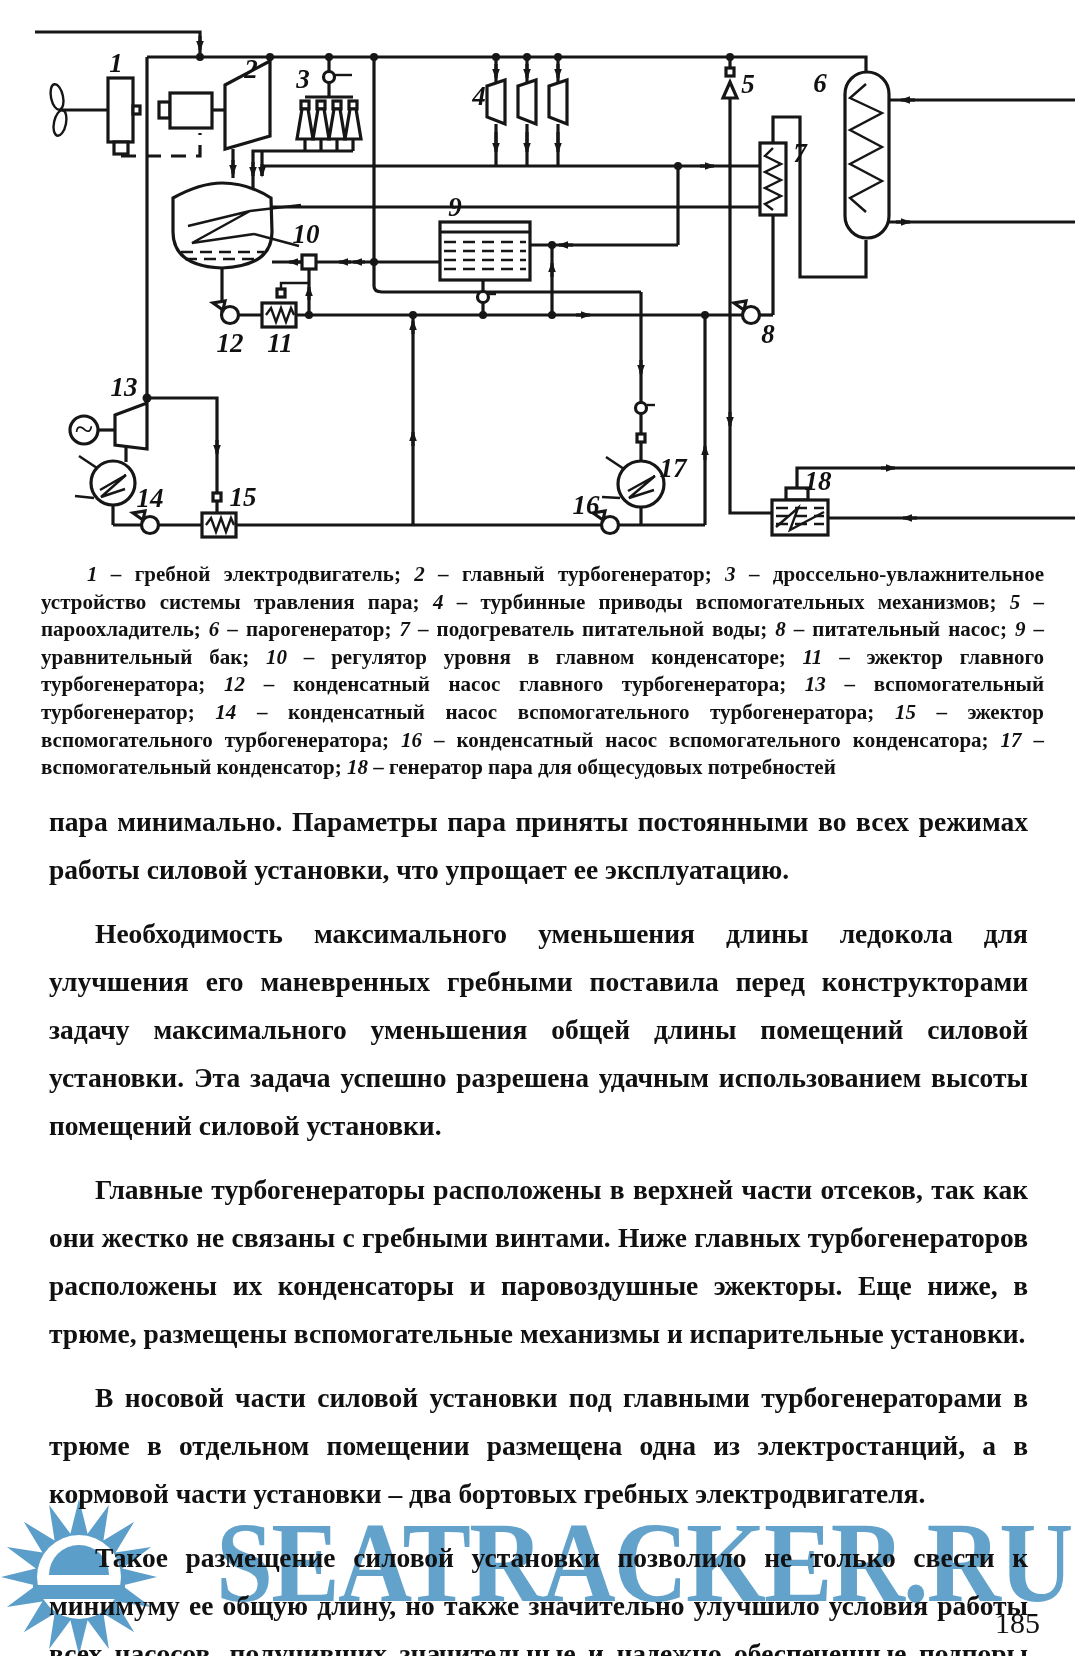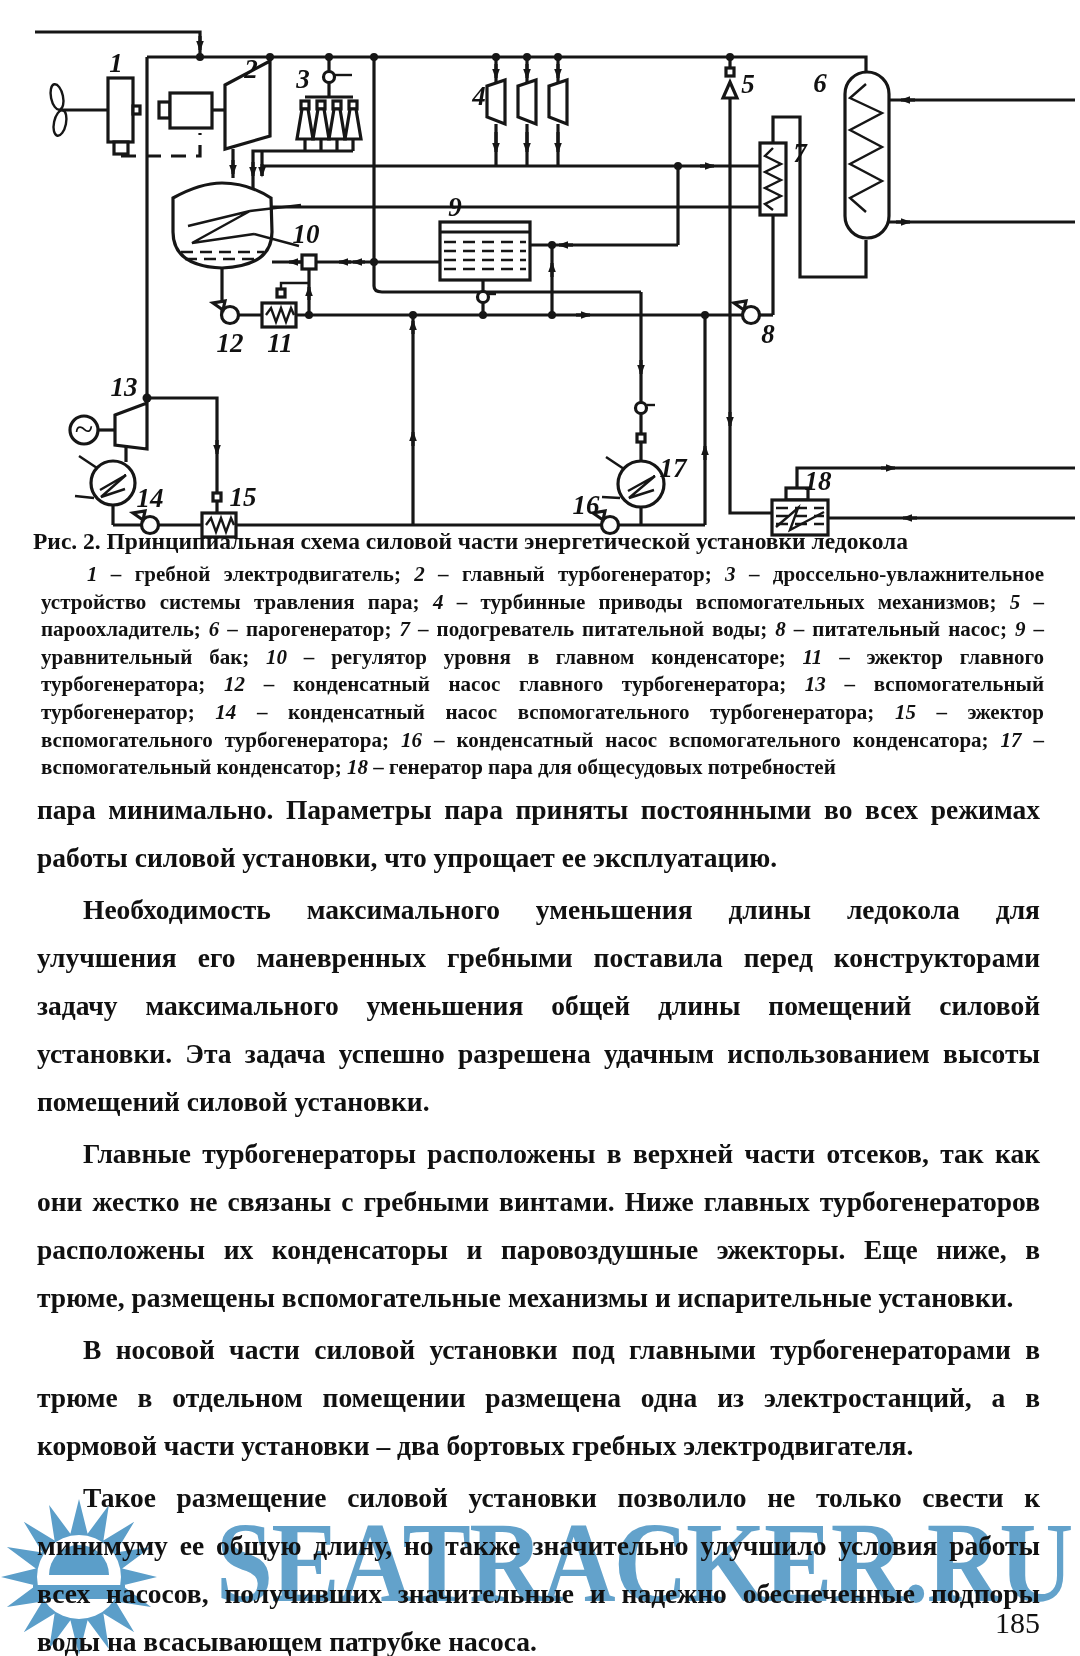--- a/index.html
+++ b/index.html
@@ -16,21 +16,21 @@
   #diagram text.lbl{font:italic 700 27px "Liberation Serif",serif;fill:#111;text-anchor:middle;}
   #diagram text.sym{font:400 34px "Liberation Serif",serif;fill:#111;text-anchor:middle;}
   
   #caption{position:absolute;left:33px;right:36px;top:526px;
            font-size:23.5px;font-weight:700;line-height:30px;}
   #legend{position:absolute;left:33px;right:36px;top:561px;
           font-size:21px;font-weight:700;line-height:27.6px;text-align:justify;text-indent:46px;margin-left:8px;}
   #legend i{font-style:italic;}
   
   #body-text{position:absolute;left:33px;right:36px;top:782px;z-index:2;}
-  #body-text p{margin:4px;font-size:27.5px;font-weight:700;line-height:48px;
+  #body-text p{margin:16px;font-size:27.5px;font-weight:700;line-height:48px;
                text-align:justify;text-indent:46px;}
   #body-text p.noindent{text-indent:0;}
   
   #wm-logo{position:absolute;left:-4px;top:1494px;z-index:1;}
   #wm-text{position:absolute;left:216px;top:1506px;z-index:1;
            font-family:"Liberation Serif",serif;font-weight:700;font-size:114px;line-height:1;
            color:#5b9ec9;letter-spacing:-2px;transform:scaleX(0.9);transform-origin:left top;
            white-space:nowrap;opacity:.95;}
   
   #page-number{position:absolute;right:40px;top:1606px;z-index:2;
@@ -317,24 +317,20 @@
   </svg>
 
   <svg id="wm-logo" width="166" height="166" viewBox="-83 -83 166 166">
     <polygon fill="#5b9ec9" points="78,0 43.2,8.6 72.1,29.9 36.6,24.4 55.2,55.2 24.4,36.6 29.9,72.1 8.6,43.2 0,78 -8.6,43.2 -29.9,72.1 -24.4,36.6 -55.2,55.2 -36.6,24.4 -72.1,29.9 -43.2,8.6 -78,0 -43.2,-8.6 -72.1,-29.9 -36.6,-24.4 -55.2,-55.2 -24.4,-36.6 -29.9,-72.1 -8.6,-43.2 0,-78 8.6,-43.2 29.9,-72.1 24.4,-36.6 55.2,-55.2 36.6,-24.4 72.1,-29.9 43.2,-8.6"></polygon>
     <circle fill="#ffffff" cx="0" cy="0" r="42"></circle>
     <path fill="#5b9ec9" d="M-30,-2 A30,30 0 0 1 30,-2 Z"></path>
     <rect fill="#5b9ec9" x="-46" y="8" width="92" height="14"></rect>
   </svg>
   <div id="wm-text">SEATRACKER.RU</div>
 
-  <div id="caption">
-    <span>Рис. 2.</span>
-    <span>Принципиальная схема силовой части энергетической установки ледокола</span>
-  </div>
   <div id="legend"><span><i>1</i> – гребной электродвигатель; </span><span><i>2</i> – главный турбогенератор; </span><span><i>3</i> – дроссельно-увлажнительное устройство системы травления пара; </span><span><i>4</i> – турбинные приводы вспомогательных механизмов; </span><span><i>5</i> – пароохладитель; </span><span><i>6</i> – парогенератор; </span><span><i>7</i> – подогреватель питательной воды; </span><span><i>8</i> – питательный насос; </span><span><i>9</i> – уравнительный бак; </span><span><i>10</i> – регулятор уровня в главном конденсаторе; </span><span><i>11</i> – эжектор главного турбогенератора; </span><span><i>12</i> – конденсатный насос главного турбогенератора; </span><span><i>13</i> – вспомогательный турбогенератор; </span><span><i>14</i> – конденсатный насос вспомогательного турбогенератора; </span><span><i>15</i> – эжектор вспомогательного турбогенератора; </span><span><i>16</i> – конденсатный насос вспомогательного конденсатора; </span><span><i>17</i> – вспомогательный конденсатор; </span><span><i>18</i> – генератор пара для общесудовых потребностей</span></div>
 
   <div id="body-text">
       <p class="noindent">пара минимально. Параметры пара приняты постоянными во всех режимах работы силовой установки, что упрощает ее эксплуатацию.</p>
       <p>Необходимость максимального уменьшения длины ледокола для улучшения его маневренных гребными поставила перед конструкторами задачу максимального уменьшения общей длины помещений силовой установки. Эта задача успешно разрешена удачным использованием высоты помещений силовой установки.</p>
       <p>Главные турбогенераторы расположены в верхней части отсеков, так как они жестко не связаны с гребными винтами. Ниже главных турбогенераторов расположены их конденсаторы и паровоздушные эжекторы. Еще ниже, в трюме, размещены вспомогательные механизмы и испарительные установки.</p>
       <p>В носовой части силовой установки под главными турбогенераторами в трюме в отдельном помещении размещена одна из электростанций, а в кормовой части установки – два бортовых гребных электродвигателя.</p>
       <p>Такое размещение силовой установки позволило не только свести к минимуму ее общую длину, но также значительно улучшило условия работы всех насосов, получивших значительные и надежно обеспеченные подпоры воды на всасывающем патрубке насоса.</p>
     </div>
 

